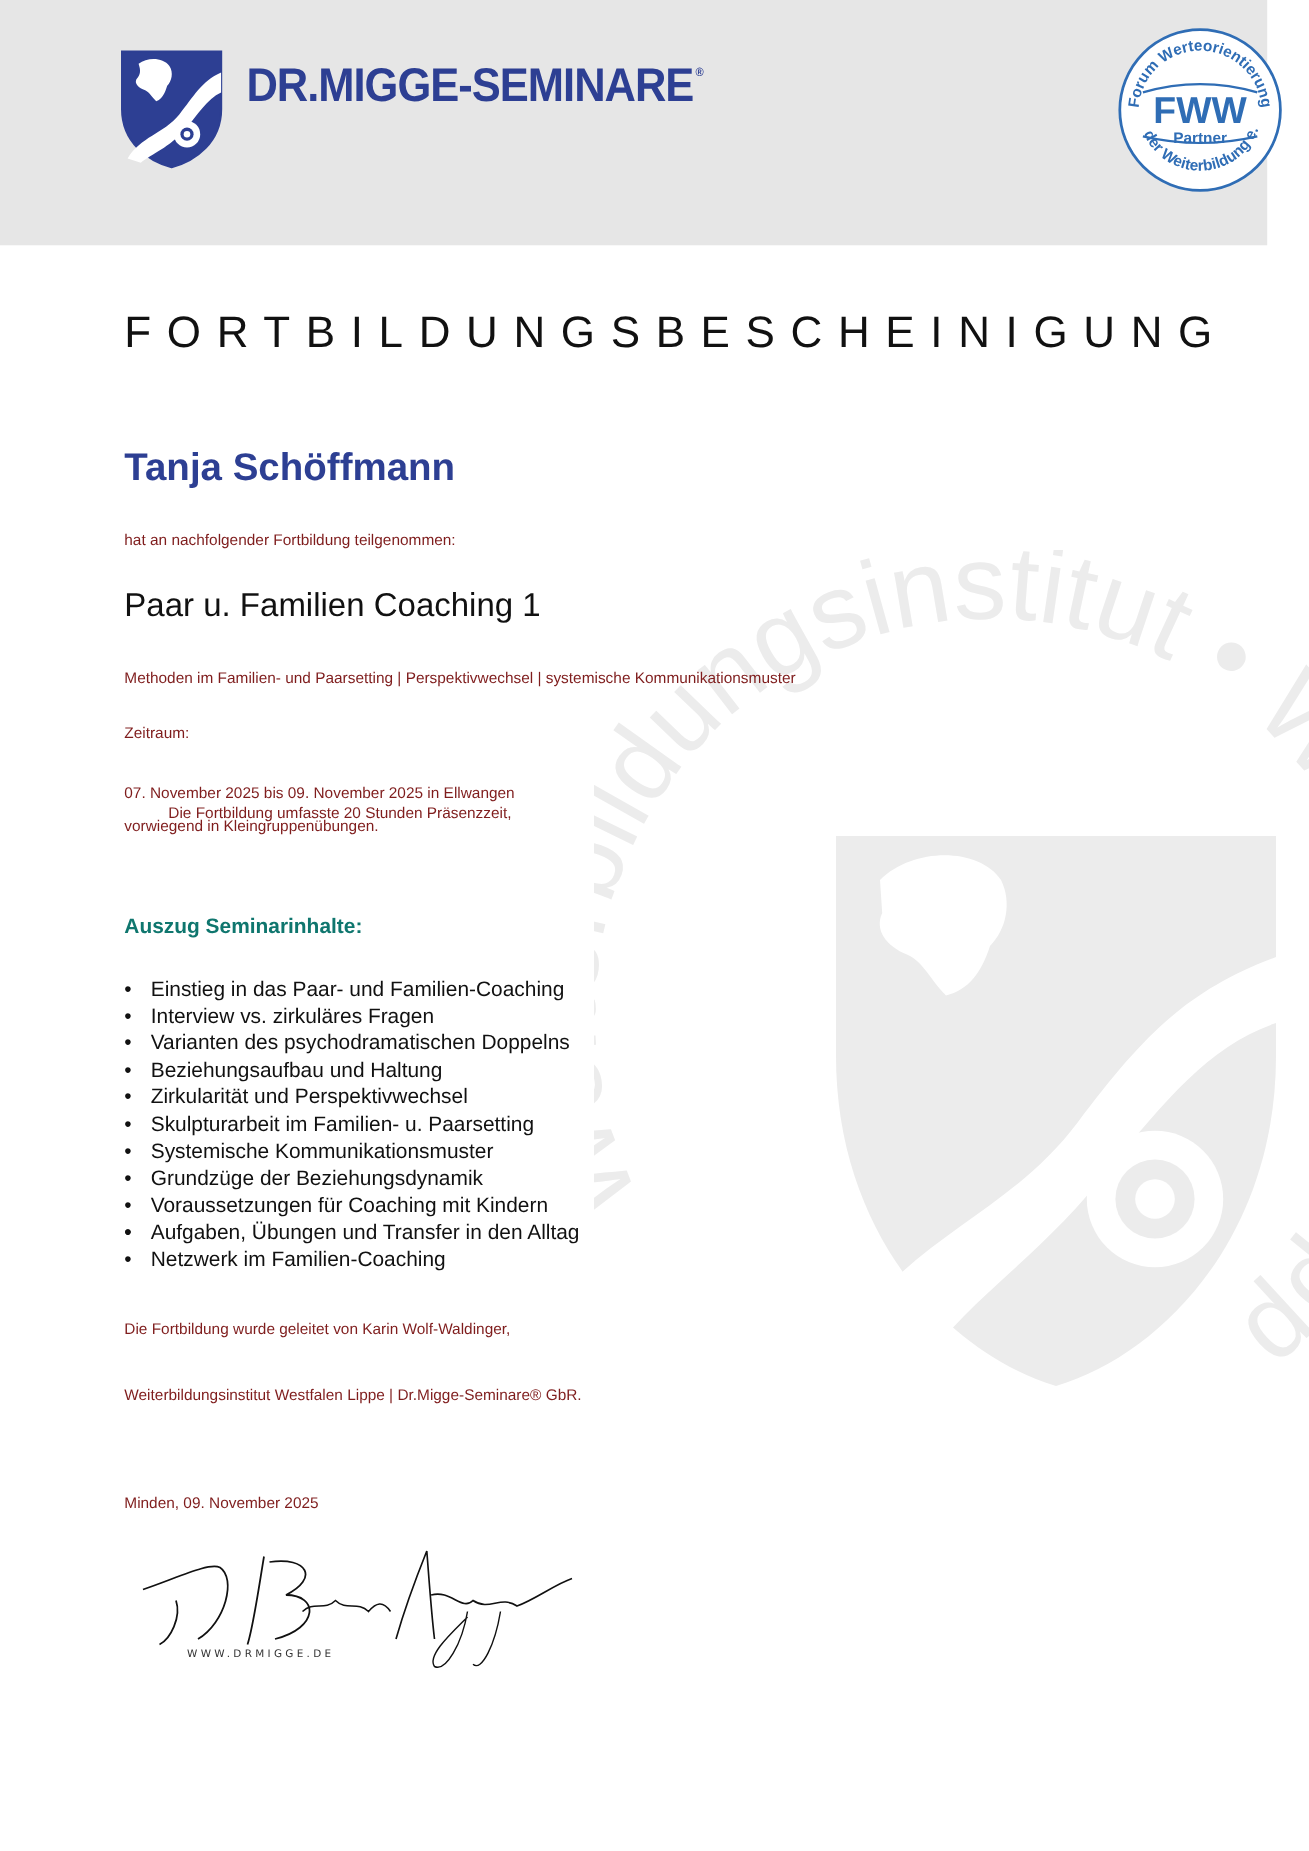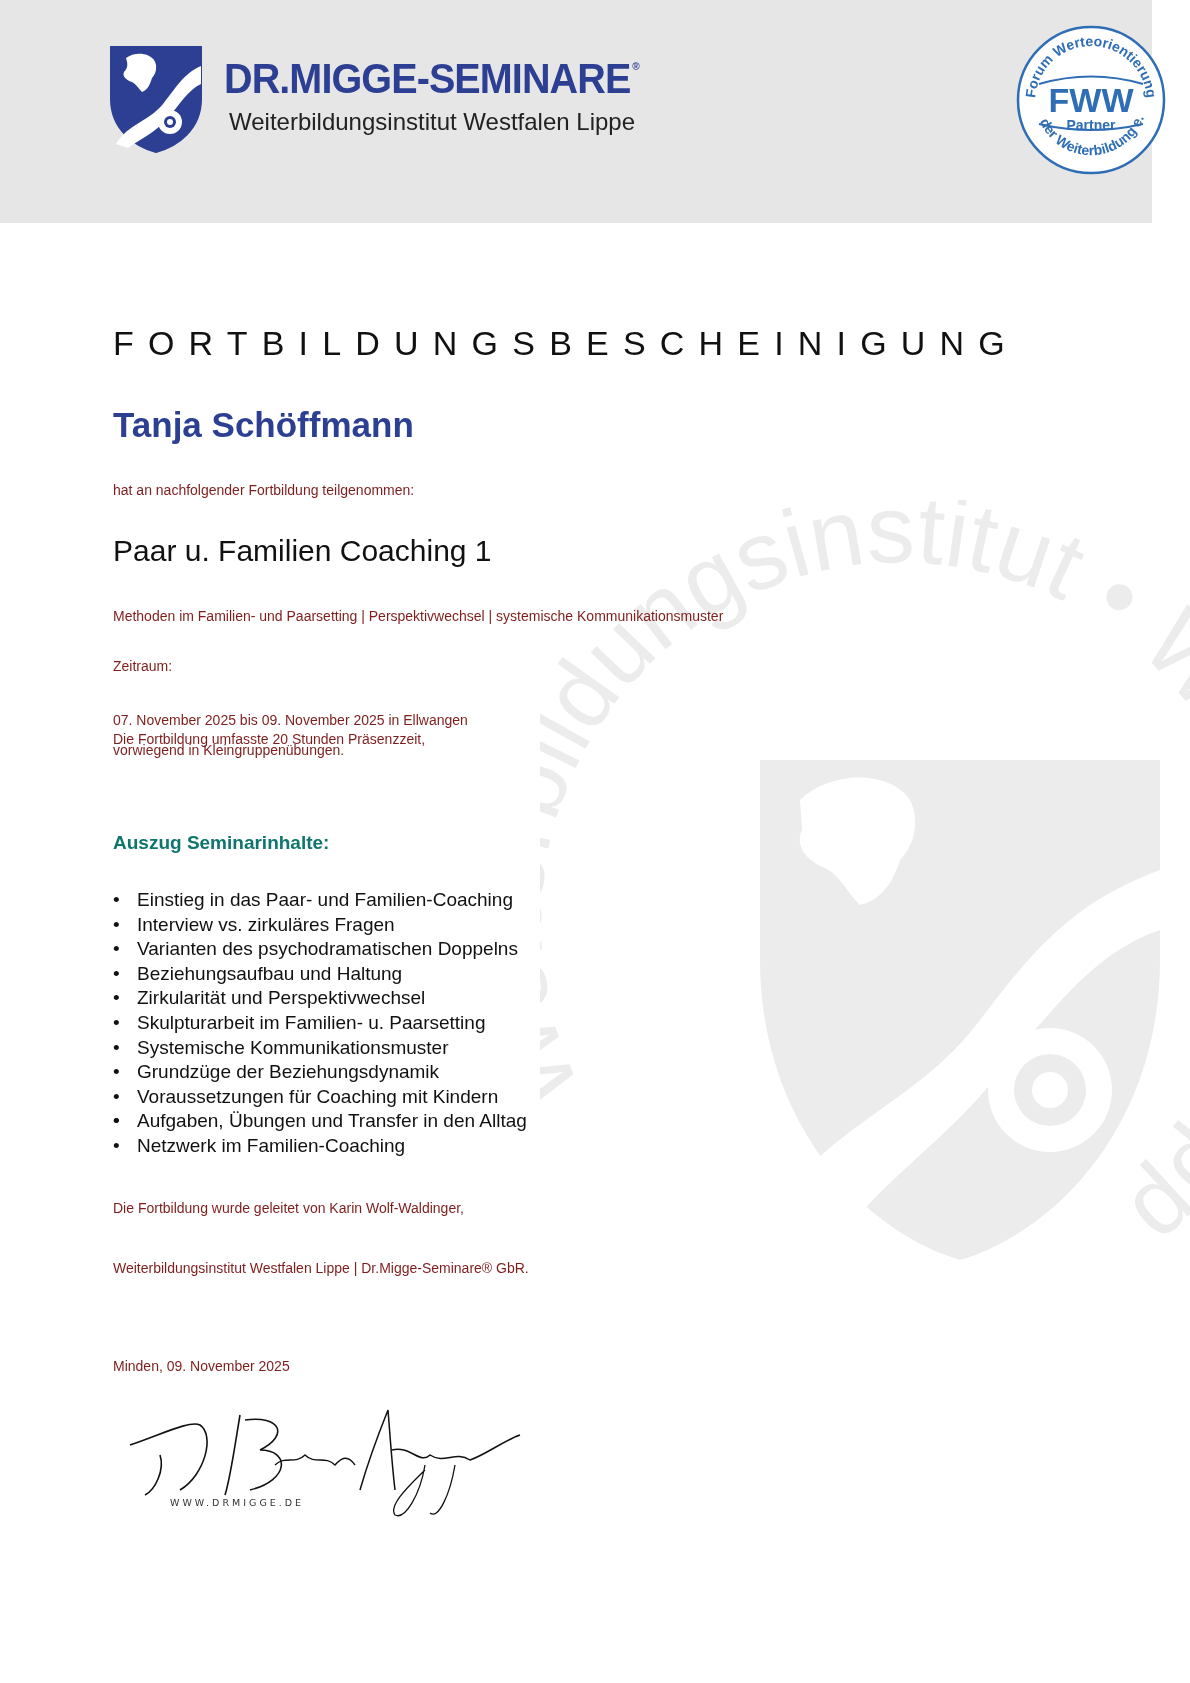--- a/index.html
+++ b/index.html
@@ -7,21 +7,21 @@
       font-family:"Liberation Sans", sans-serif; color:#111; }
     .header { position:absolute; left:0; top:0; width:1152px; height:223px; background:#e6e6e6; }
     .shield { position:absolute; left:108px; top:44px; width:96px; height:110px; }
     .brand-title { position:absolute; left:224px; top:54px; font-size:43px; font-weight:bold; color:#2d3f93;
       letter-spacing:-1px; white-space:nowrap; transform:scaleX(0.92); transform-origin:left top; }
     .brand-title sup { font-size:11px; vertical-align:top; position:relative; top:6px; margin-left:2px; }
     .brand-sub { position:absolute; left:229px; top:108px; font-size:24px; color:#222; white-space:nowrap; }
     .address { position:absolute; left:822px; top:46px; font-size:15.5px; line-height:19.5px; color:#222; }
     .address div { white-space:nowrap; }
     .fww { position:absolute; left:1015px; top:24px; width:152px; height:152px; }
-    .doc-title { position:absolute; left:113px; top:280px; font-size:34px; letter-spacing:14.2px; color:#111; white-space:nowrap;margin-top:44px; }
+    .doc-title { position:absolute; left:113px; top:280px; font-size:40px; letter-spacing:14.2px; color:#111; white-space:nowrap; }
     .name { position:absolute; left:113px; top:405px; font-size:35px; font-weight:bold; color:#2d3f93; white-space:nowrap; }
     .txt { position:absolute; left:113px; font-size:14px; line-height:24.5px; color:#7f1d1d; white-space:nowrap; }
     .course { position:absolute; left:113px; top:534px; font-size:30px; color:#111; white-space:nowrap; }
     .section-h { position:absolute; left:113px; top:832px; font-size:19px; font-weight:bold; color:#0f766e; }
     .list { position:absolute; left:113px; top:888px; margin:0; padding:0; list-style:none; }
     .list li { font-size:19px; line-height:24.6px; white-space:nowrap; position:relative; padding-left:24px; }
     .list li .bullet { position:absolute; left:0; top:0; }
     .watermark { position:absolute; left:540px; top:500px; width:650px; height:860px; pointer-events:none; }
     .sig { position:absolute; left:120px; top:1395px; width:410px; height:140px; }
   </style>
@@ -31,21 +31,20 @@
 <div class="header">
   <svg class="shield" viewBox="0 0 96 110">
     <path d="M3 3 H93 V55 C93 85 70 102 48 108 C26 102 3 85 3 55 Z" fill="#2d3f93" stroke="#2d3f93" stroke-width="2"></path>
     <path d="M8 100 C20 80 40 78 55 60 C68 44 75 30 93 22 L93 40 C80 46 72 60 60 74 C46 90 30 96 20 104 Z" fill="#ffffff"></path>
     <path d="M18 14 C26 8 40 8 46 16 C50 22 48 30 44 34 C42 40 40 46 34 48 C30 44 28 40 24 38 C18 36 14 32 16 28 C20 24 20 20 18 14 Z" fill="#ffffff"></path>
     <circle cx="62" cy="78" r="12" fill="#ffffff"></circle>
     <circle cx="62" cy="78" r="6" fill="#2d3f93"></circle>
     <circle cx="62" cy="78" r="3" fill="#ffffff"></circle>
   </svg>
   <div class="brand-title"><span>DR.MIGGE-SEMINARE</span><sup>®</sup></div>
-  <div class="brand-sub">Weiterbildungsinstitut Westfalen Lippe</div>
 
 
   <svg class="fww" viewBox="0 0 152 152">
     <defs>
       <path id="arcTop" d="M20 78 A56 56 0 0 1 132 78"></path>
       <path id="arcBot" d="M22 90 A56 56 0 0 0 130 90"></path>
     </defs>
     <circle cx="76" cy="76" r="73" fill="#ffffff" stroke="#2f6db5" stroke-width="2.5"></circle>
     <path d="M24 60 Q76 45 128 60" fill="none" stroke="#2f6db5" stroke-width="2"></path>
     <path d="M24 100 Q76 112 128 100" fill="none" stroke="#2f6db5" stroke-width="2"></path>
@@ -69,21 +68,21 @@
   <circle cx="510" cy="590" r="18" fill="#ffffff"></circle>
 </svg>
 
 <div class="doc-title">FORTBILDUNGSBESCHEINIGUNG</div>
 <div class="name">Tanja Schöffmann</div>
 <div class="txt" style="top:478px;">hat an nachfolgender Fortbildung teilgenommen:</div>
 <div class="course">Paar u. Familien Coaching 1</div>
 <div class="txt" style="top:604px;">Methoden im Familien- und Paarsetting | Perspektivwechsel | systemische Kommunikationsmuster</div>
 <div class="txt" style="top:654px;">Zeitraum:</div>
 <div class="txt" style="top:708px;">07. November 2025 bis 09. November 2025 in Ellwangen</div>
-<div class="txt" style="top:727px;">Die Fortbildung umfasste 20 Stunden Präsenzzeit,</div>
+<div class="txt" style="top:727px;margin-left:40px;">Die Fortbildung umfasste 20 Stunden Präsenzzeit,</div>
 <div class="txt" style="top:738px;">vorwiegend in Kleingruppenübungen.</div>
 
 <div class="section-h">Auszug Seminarinhalte:</div>
 <ul class="list">
   <li><span class="bullet">•</span><span>Einstieg in das Paar- und Familien-Coaching</span></li>
   <li><span class="bullet">•</span><span>Interview vs. zirkuläres Fragen</span></li>
   <li><span class="bullet">•</span><span>Varianten des psychodramatischen Doppelns</span></li>
   <li><span class="bullet">•</span><span>Beziehungsaufbau und Haltung</span></li>
   <li><span class="bullet">•</span><span>Zirkularität und Perspektivwechsel</span></li>
   <li><span class="bullet">•</span><span>Skulpturarbeit im Familien- u. Paarsetting</span></li>

